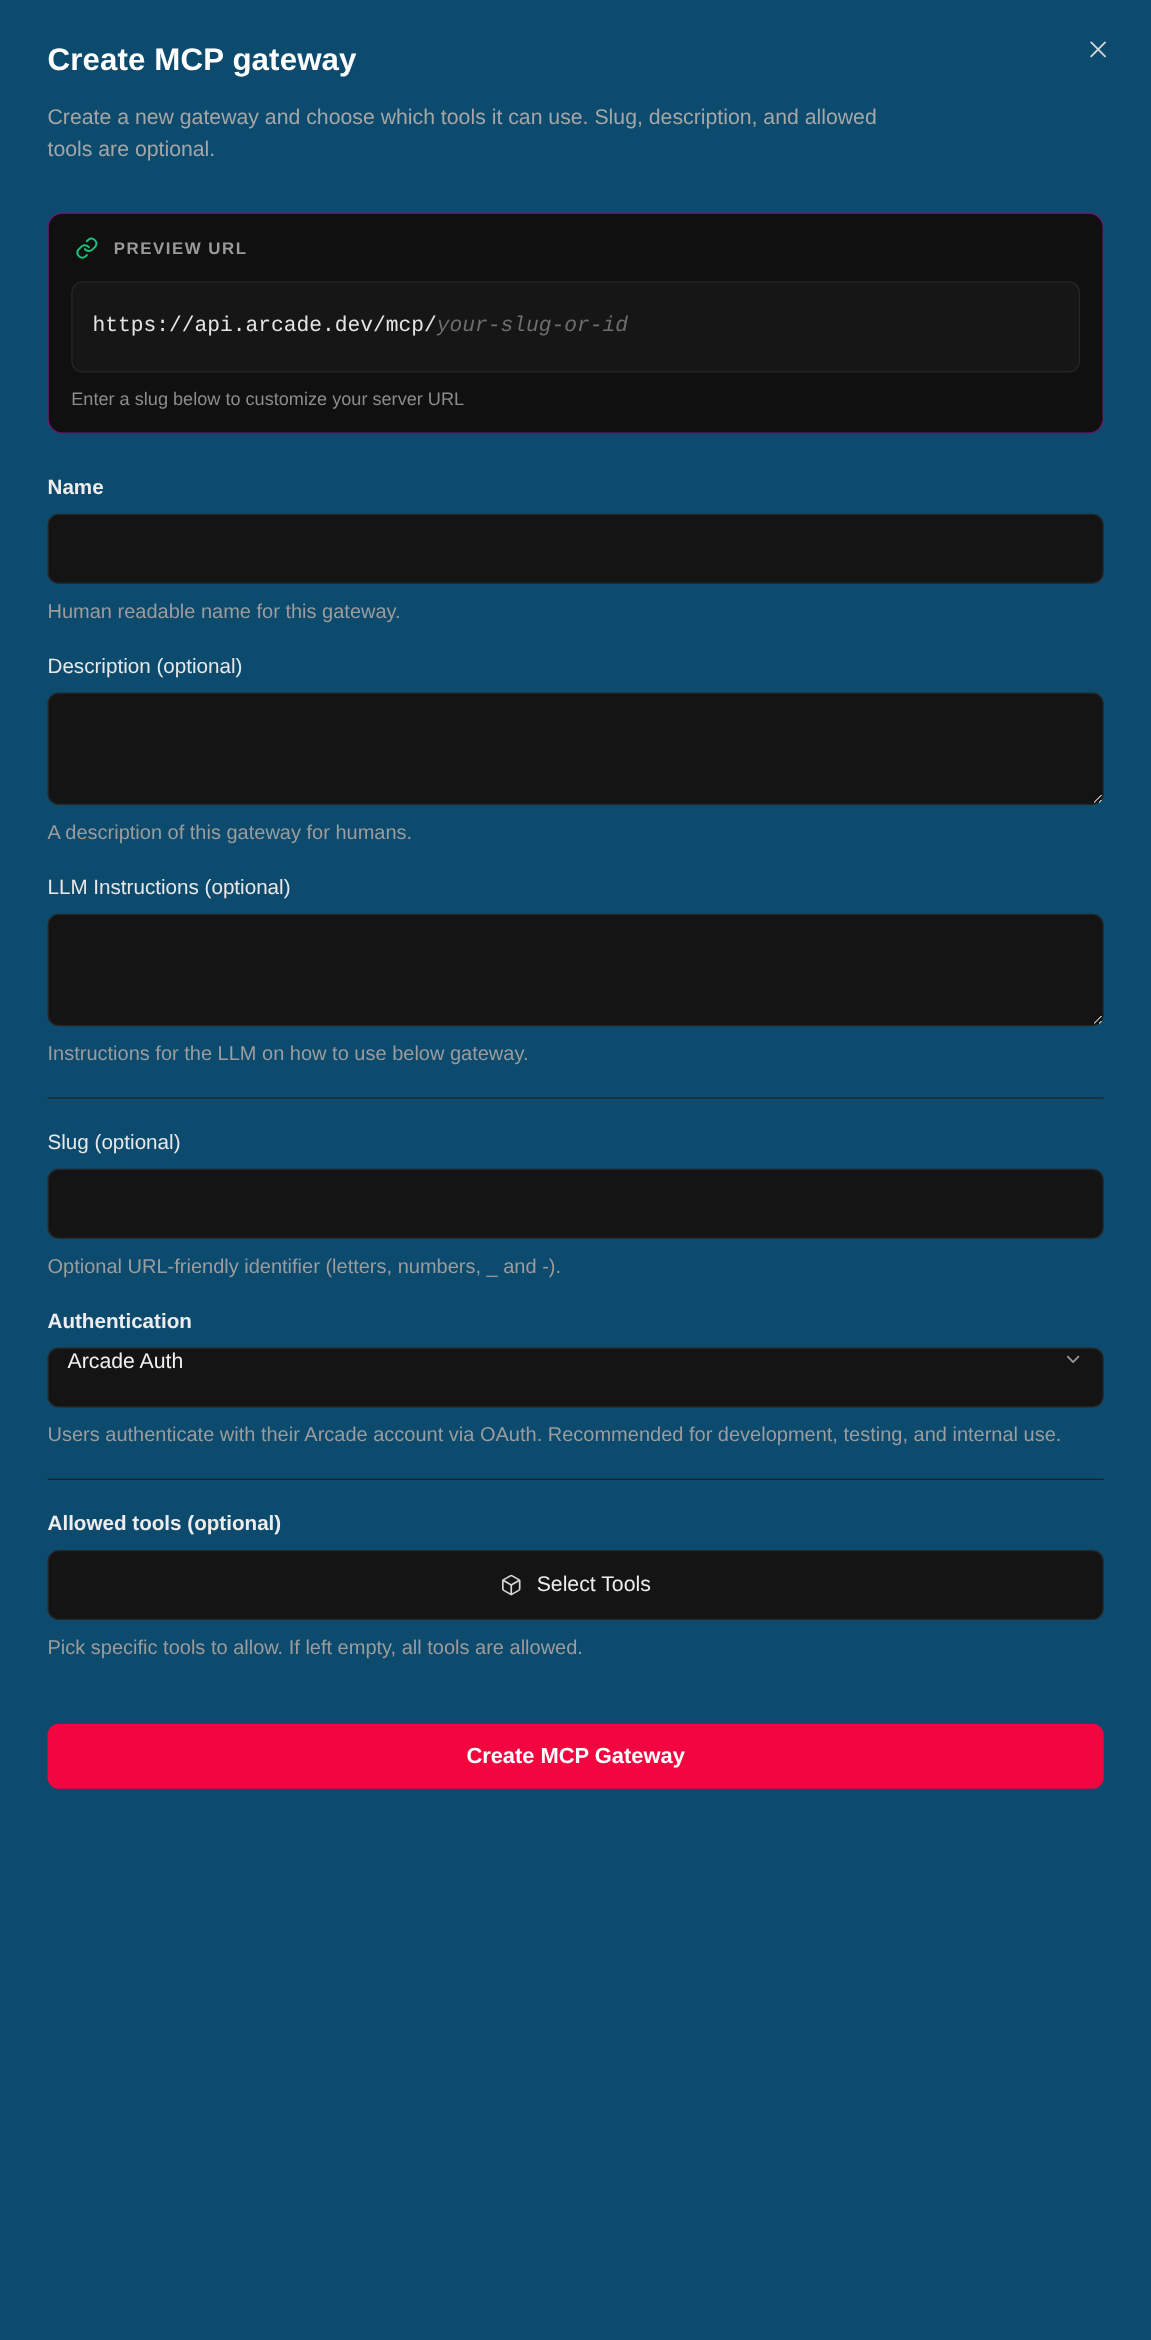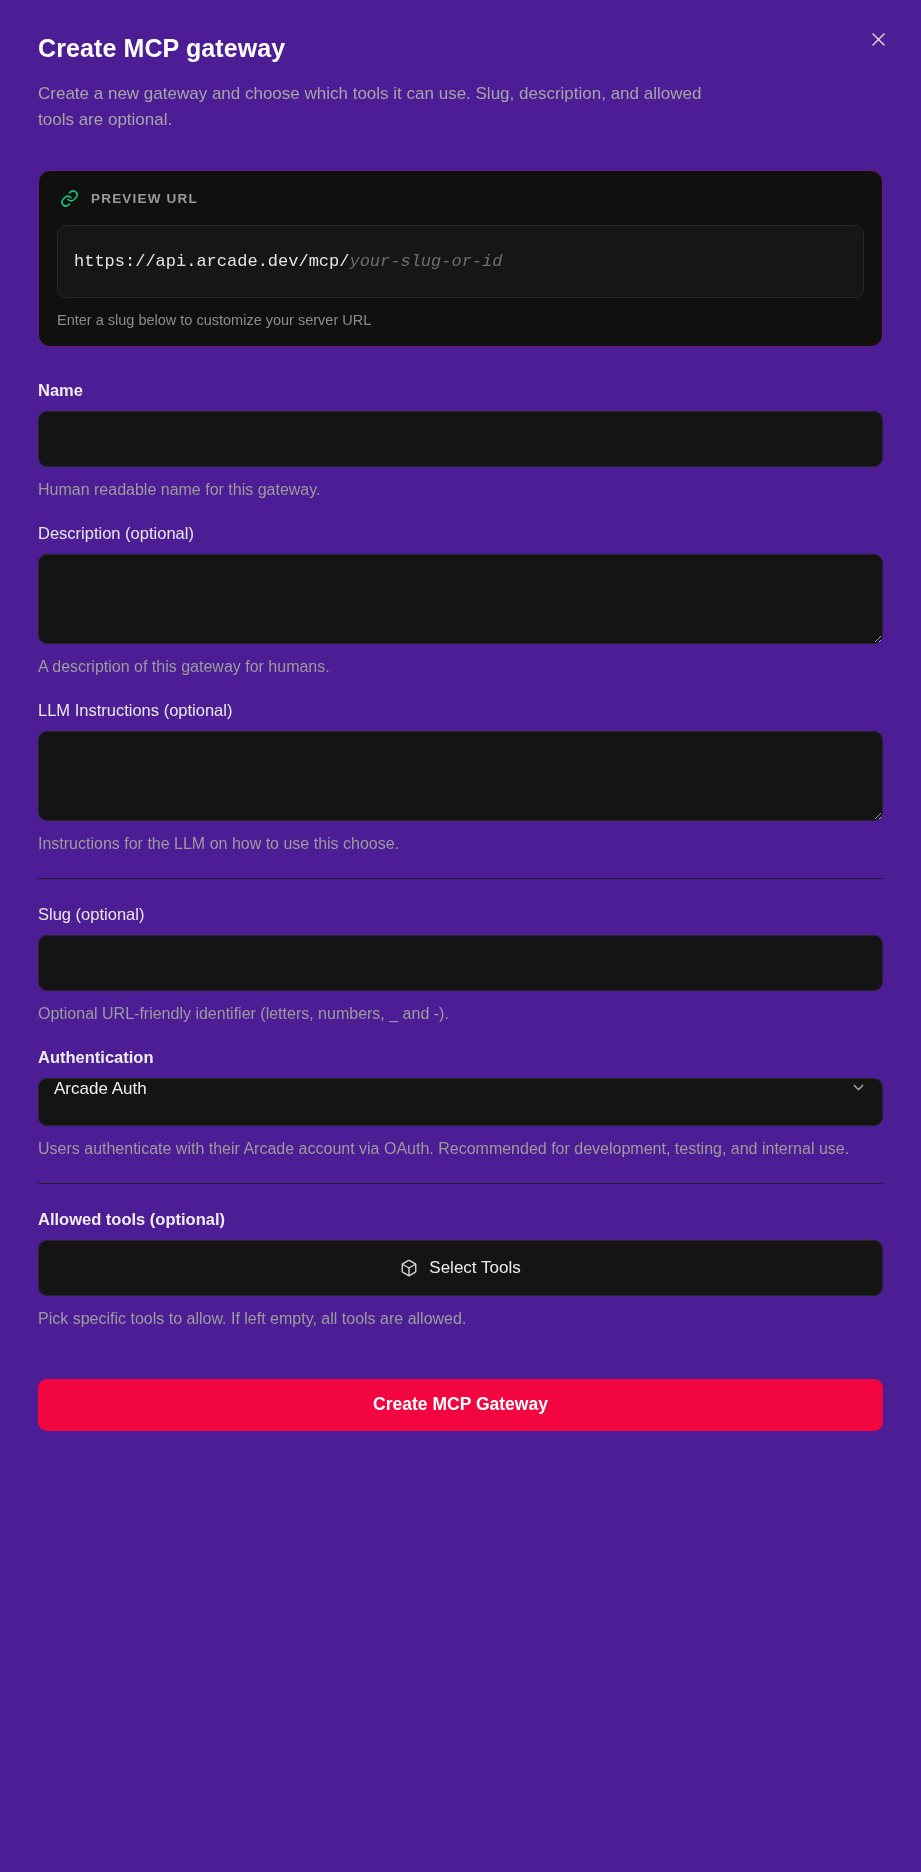--- a/index.html
+++ b/index.html
@@ -8,21 +8,21 @@
     padding: 0;
     background: #000000;
     width: 921px;
     height: 1872px;
     font-family: "Liberation Sans", sans-serif;
   }
   .modal {
     position: relative;
     width: 921px;
     min-height: 1872px;
-    background: #4c1d95;
+    background: #0c4a6e;
     color: #ededed;
     padding: 0;
   }
   .close-btn {
     position: absolute;
     top: 22px;
     right: 26px;
     width: 34px;
     height: 34px;
     display: flex;
@@ -227,21 +227,21 @@
 
     <div class="field">
       <label class="field-label normal">Description (optional)</label>
       <textarea class="textarea" placeholder="" style=""></textarea>
       <div class="help">A description of this gateway for humans.</div>
     </div>
 
     <div class="field">
       <label class="field-label normal">LLM Instructions (optional)</label>
       <textarea class="textarea" placeholder="" style=""></textarea>
-      <div class="help">Instructions for the LLM on how to use this choose.</div>
+      <div class="help">Instructions for the LLM on how to use below gateway.</div>
     </div>
 
     <div class="divider"></div>
 
     <div class="field">
       <label class="field-label normal">Slug (optional)</label>
       <input class="input" type="text" placeholder="" style="">
       <div class="help">Optional URL-friendly identifier (letters, numbers, _ and -).</div>
     </div>
 

